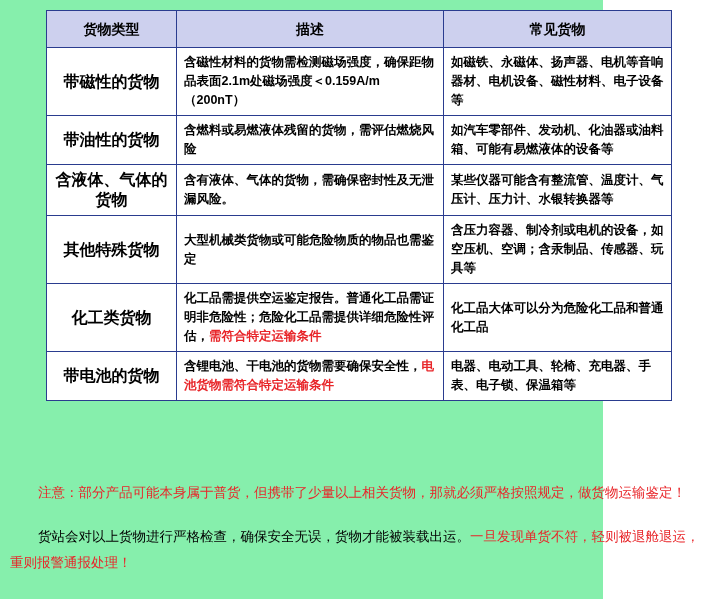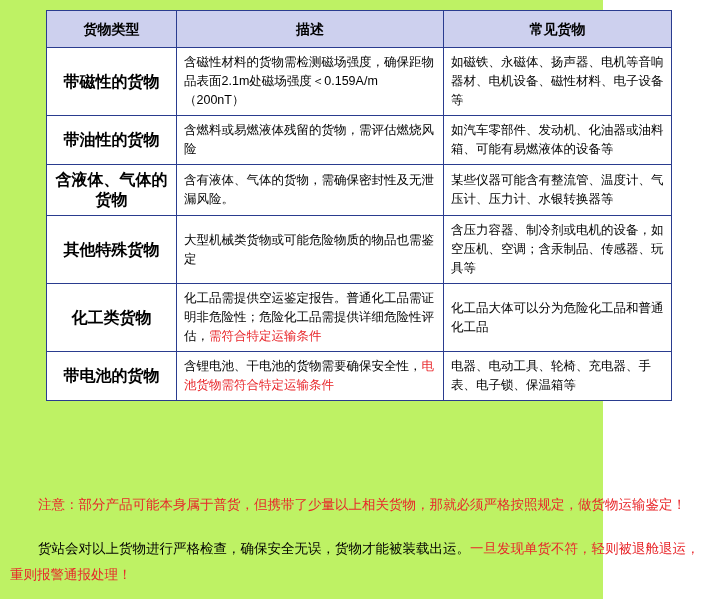--- a/index.html
+++ b/index.html
@@ -10,21 +10,21 @@
     width: 715px;
     height: 599px;
     background: #ffffff;
     font-family: "Liberation Sans", sans-serif;
     overflow: hidden;
   }
   .page {
     position: relative;
     width: 603px;
     height: 599px;
-    background: #bef264;
+    background: #86efac;
     box-sizing: border-box;
   }
   .table-wrap {
     position: absolute;
     left: 46px;
     top: 10px;
     width: 625px;
   }
   table.cargo {
     border-collapse: collapse;
@@ -49,40 +49,40 @@
     padding: 4px 6px;
   }
   table.cargo td.type {
     text-align: center;
     font-weight: bold;
     font-size: 16px;
     line-height: 20px;
   }
   table.cargo td.desc, table.cargo td.common {
     text-align: left;
+    font-weight: bold;
   }
   col.c1 { width: 130px; }
   col.c2 { width: 267px; }
   col.c3 { width: 228px; }
   .warn-red {
     color: #e8262a;
   }
   .notes {
     position: absolute;
     left: 10px;
     top: 480px;
     width: 700px;
     font-size: 13.5px;
     line-height: 26px;
     color: #000000;
   }
   .note-p1 {
     color: #e8262a;
     text-indent: 28px;
-    margin-top: 12px;
   }
   .note-p2 {
     color: #000000;
     text-indent: 28px;
     margin-top: 18px;
   }
   .red {
     color: #e8262a;
   }
 </style>

